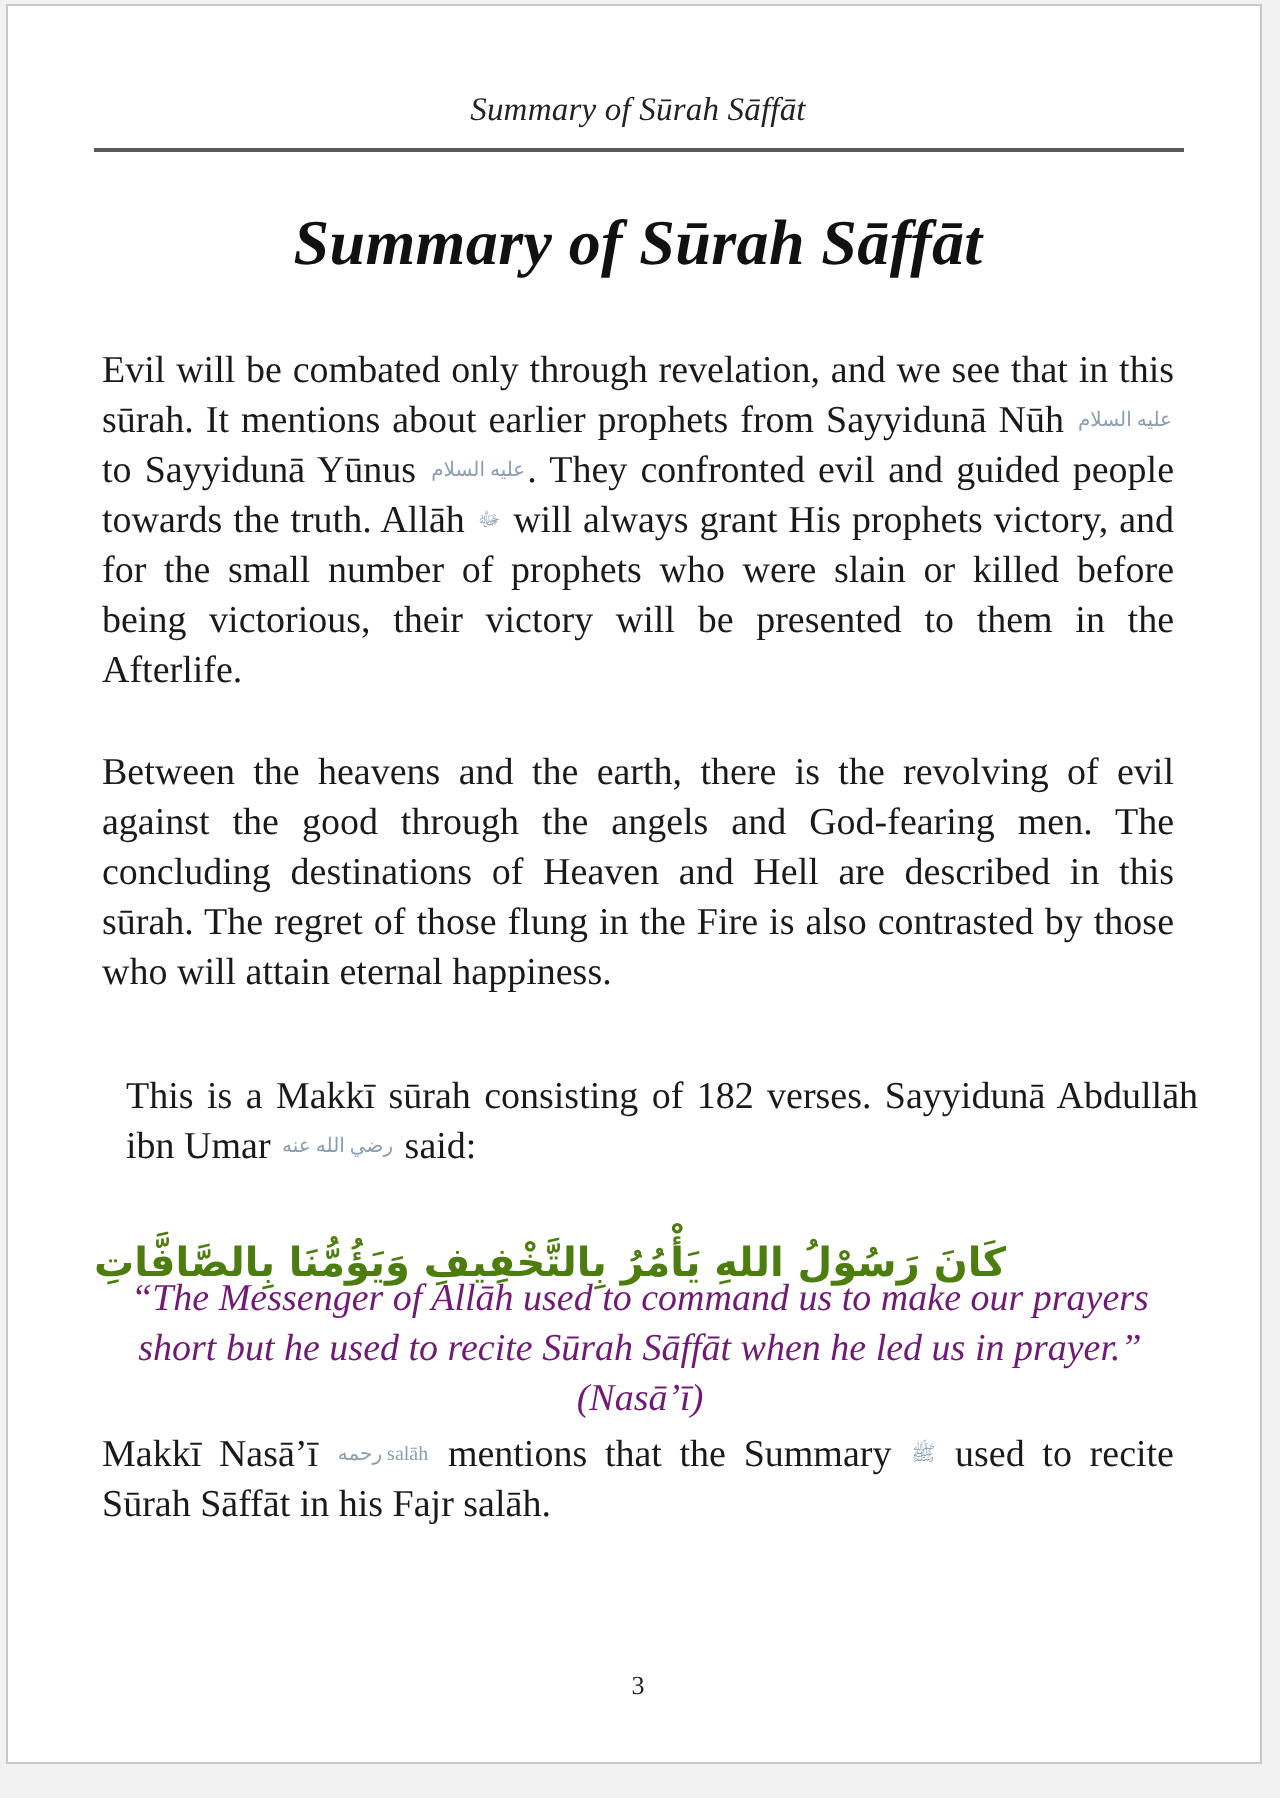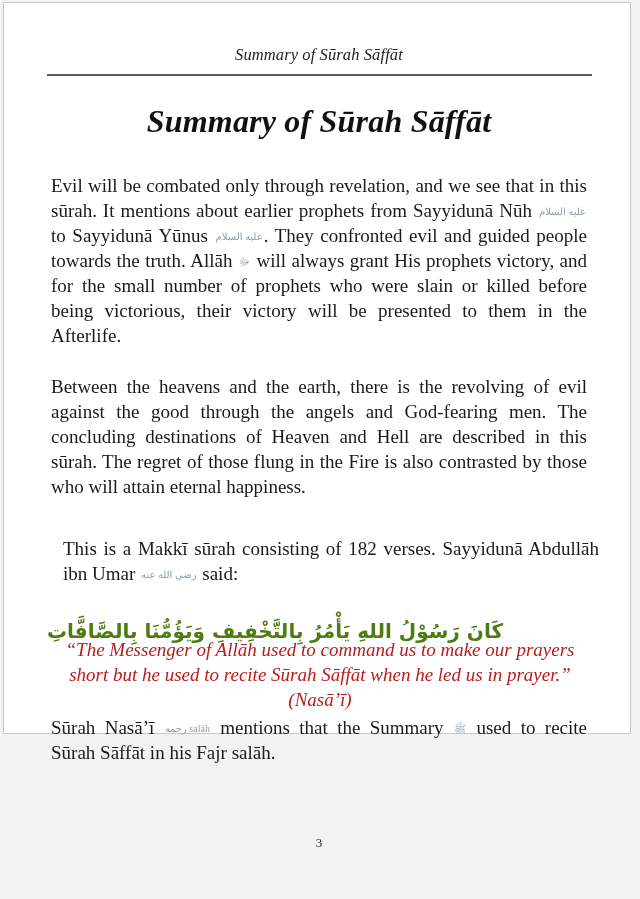--- a/index.html
+++ b/index.html
@@ -13,21 +13,21 @@
       position: relative;
       overflow: hidden;
       font-family: "Liberation Serif", "DejaVu Serif", serif;
       color: #1a1a1a;
     }
     .page {
       position: absolute;
       left: 3px;
       top: 2px;
       width: 628px;
-      height: 732px;
+      height: 880px;
       background: #ffffff;
       border: 1px solid #c8c8c8;
       box-sizing: border-box;
     }
     .running-header {
       position: absolute;
       left: 43px;
       width: 544px;
       top: 42px;
       text-align: center;
@@ -92,21 +92,21 @@
     }
     .quote {
       position: absolute;
       left: 43px;
       width: 546px;
       top: 634px;
       text-align: center;
       font-style: italic;
       font-size: 19px;
       line-height: 25px;
-      color: #b91c1c;
+      color: #701a75;
     }
     .page-number {
       position: absolute;
       left: 43px;
       width: 544px;
       top: 832px;
       text-align: center;
       font-size: 13px;
       color: #222;
     }
@@ -135,21 +135,21 @@
     <span>This is a Makkī sūrah consisting of 182 verses. Sayyidunā Abdullāh ibn Umar</span>
     <span class="honorific">رضي الله عنه</span>
     <span>said:</span>
   </p>
 
   <div class="arabic">كَانَ رَسُوْلُ اللهِ يَأْمُرُ بِالتَّخْفِيفِ وَيَؤُمُّنَا بِالصَّافَّاتِ</div>
 
   <div class="quote">“The Messenger of Allāh used to command us to make our prayers short but he used to recite Sūrah Sāffāt when he led us in prayer.” (Nasā’ī)</div>
 
   <p class="body-text p4" style="margin:0;">
-    <span>Sūrah Nasā’ī</span>
+    <span>Makkī Nasā’ī</span>
     <span class="honorific">رحمه salāh</span>
     <span>mentions that the Summary</span>
     <span class="honorific">ﷺ</span>
     <span>used to recite Sūrah Sāffāt in his Fajr salāh.</span>
   </p>
 
   <div class="page-number">3</div>
 </div>
 
 </body></html>

